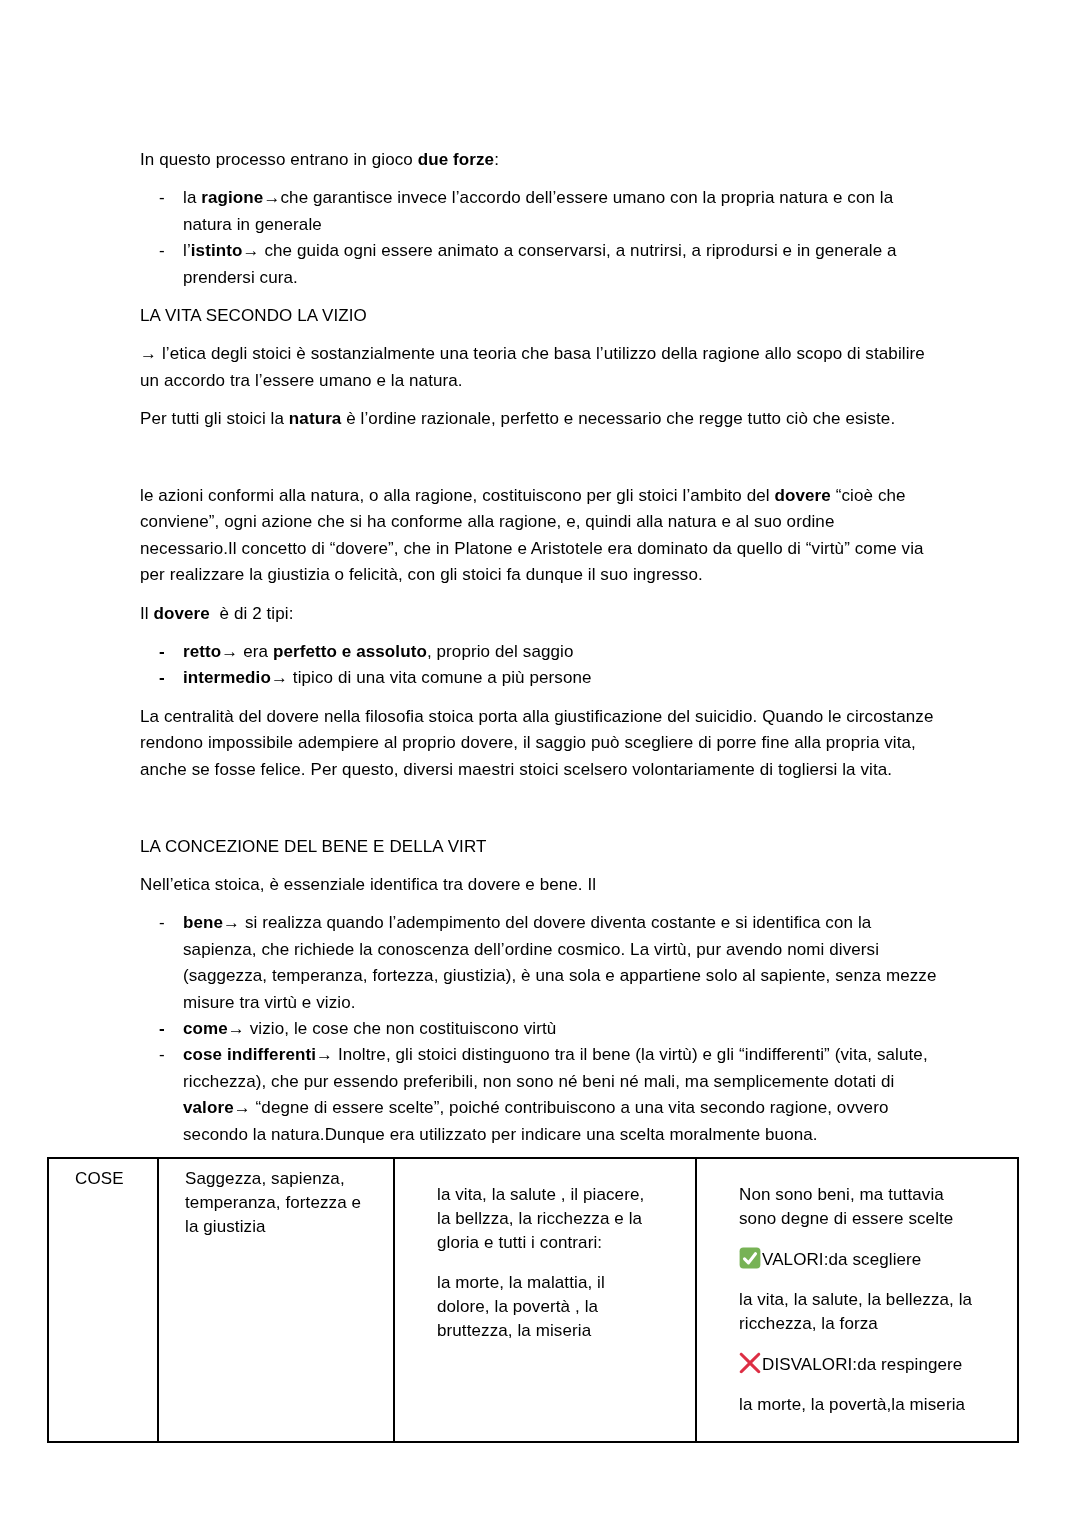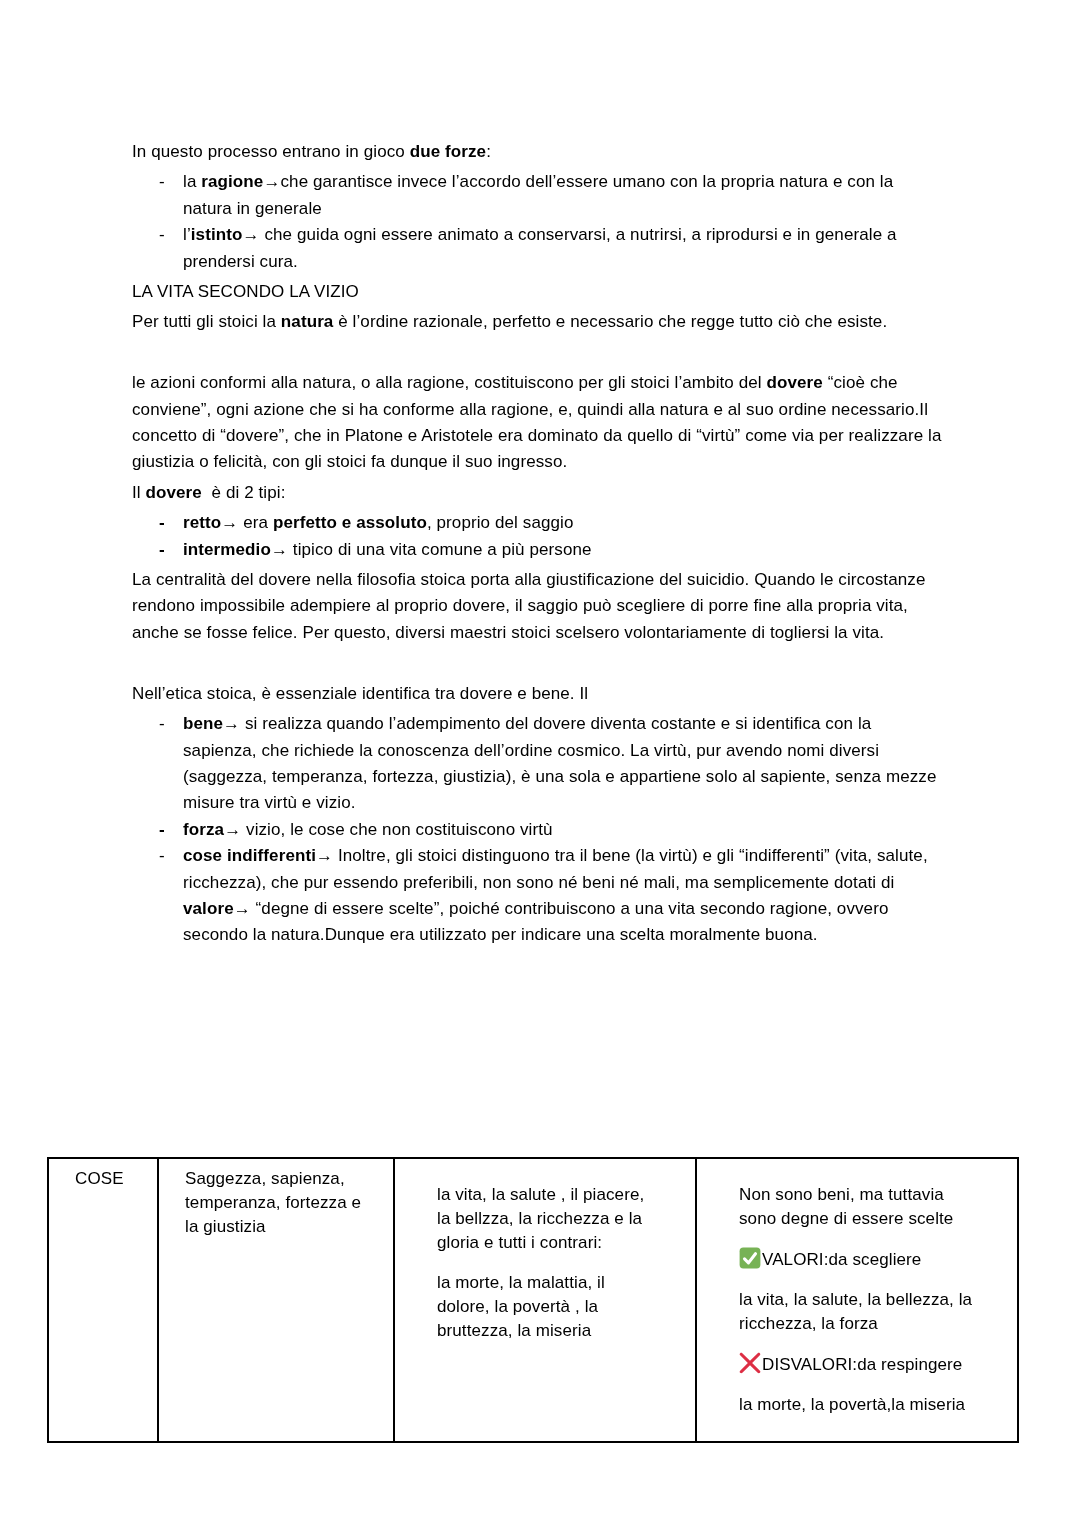--- a/index.html
+++ b/index.html
@@ -14,21 +14,21 @@
   }
   .doc-text {
     position: absolute;
     left: 128px;
     top: 135px;
     width: 818px;
     font-size: 17px;
     line-height: 26.4px;
     letter-spacing: 0.1px;
   }
-  .para { margin: 4px; }
+  .para { margin: 12px; }
   .pre { white-space: pre-wrap; }
   .blank-line { height: 26.4px; }
   .li { position: relative; padding-left: 55px; }
   .li .marker { position: absolute; left: 31px; top: 0; }
   .li .marker.mb { font-weight: bold; }
   .bold { font-weight: bold; }
 
   table.cose-table {
     position: absolute;
     left: 47px;
@@ -78,49 +78,51 @@
     <div class="li">
       <span class="marker">-</span>
       <span><span>la </span><span class="bold">ragione</span><span>→che garantisce invece l’accordo dell’essere umano con la propria natura e con la natura in generale</span></span>
     </div>
     <div class="li">
       <span class="marker">-</span>
       <span><span>l’</span><span class="bold">istinto</span><span>→ che guida ogni essere animato a conservarsi, a nutrirsi, a riprodursi e in generale a prendersi cura.</span></span>
     </div>
 
     <p class="para">LA VITA SECONDO LA VIZIO</p>
+    <p class="para">→ l’etica degli stoici è sostanzialmente una teoria che basa l’utilizzo della ragione allo scopo di stabilire un accordo tra l’essere umano e la natura.</p>
     <p class="para"><span>Per tutti gli stoici la </span><span class="bold">natura</span><span> è l’ordine razionale, perfetto e necessario che regge tutto ciò che esiste.</span></p>
 
     <div class="blank-line"></div>
 
     <p class="para"><span>le azioni conformi alla natura, o alla ragione, costituiscono per gli stoici l’ambito del </span><span class="bold">dovere</span><span> “cioè che conviene”, ogni azione che si ha conforme alla ragione, e, quindi alla natura e al suo ordine necessario.Il concetto di “dovere”, che in Platone e Aristotele era dominato da quello di “virtù” come via per realizzare la giustizia o felicità, con gli stoici fa dunque il suo ingresso.</span></p>
     <p class="para pre"><span>Il </span><span class="bold">dovere</span><span>  è di 2 tipi:</span></p>
 
     <div class="li">
       <span class="marker mb">-</span>
       <span><span class="bold">retto</span><span>→ era </span><span class="bold">perfetto e assoluto</span><span>, proprio del saggio</span></span>
     </div>
     <div class="li">
       <span class="marker mb">-</span>
       <span><span class="bold">intermedio</span><span>→ tipico di una vita comune a più persone</span></span>
     </div>
 
     <p class="para">La centralità del dovere nella filosofia stoica porta alla giustificazione del suicidio. Quando le circostanze rendono impossibile adempiere al proprio dovere, il saggio può scegliere di porre fine alla propria vita, anche se fosse felice. Per questo, diversi maestri stoici scelsero volontariamente di togliersi la vita.</p>
 
     <div class="blank-line"></div>
 
+    <p class="para">LA CONCEZIONE DEL BENE E DELLA VIRT</p>
     <p class="para">Nell’etica stoica, è essenziale identifica tra dovere e bene. Il</p>
 
     <div class="li">
       <span class="marker">-</span>
       <span><span class="bold">bene</span><span>→ si realizza quando l’adempimento del dovere diventa costante e si identifica con la sapienza, che richiede la conoscenza dell’ordine cosmico. La virtù, pur avendo nomi diversi (saggezza, temperanza, fortezza, giustizia), è una sola e appartiene solo al sapiente, senza mezze misure tra virtù e vizio.</span></span>
     </div>
     <div class="li">
       <span class="marker mb">-</span>
-      <span><span class="bold">forza</span><span>→ vizio, le cose che non costituiscono virtù</span></span>
+      <span><span class="bold">come</span><span>→ vizio, le cose che non costituiscono virtù</span></span>
     </div>
     <div class="li">
       <span class="marker">-</span>
       <span><span class="bold">cose indifferenti</span><span>→ Inoltre, gli stoici distinguono tra il bene (la virtù) e gli “indifferenti” (vita, salute, ricchezza), che pur essendo preferibili, non sono né beni né mali, ma semplicemente dotati di </span><span class="bold">valore</span><span>→ “degne di essere scelte”, poiché contribuiscono a una vita secondo ragione, ovvero secondo la natura.Dunque era utilizzato per indicare una scelta moralmente buona.</span></span>
     </div>
 
   </div>
 
   <table class="cose-table">
     <colgroup>

